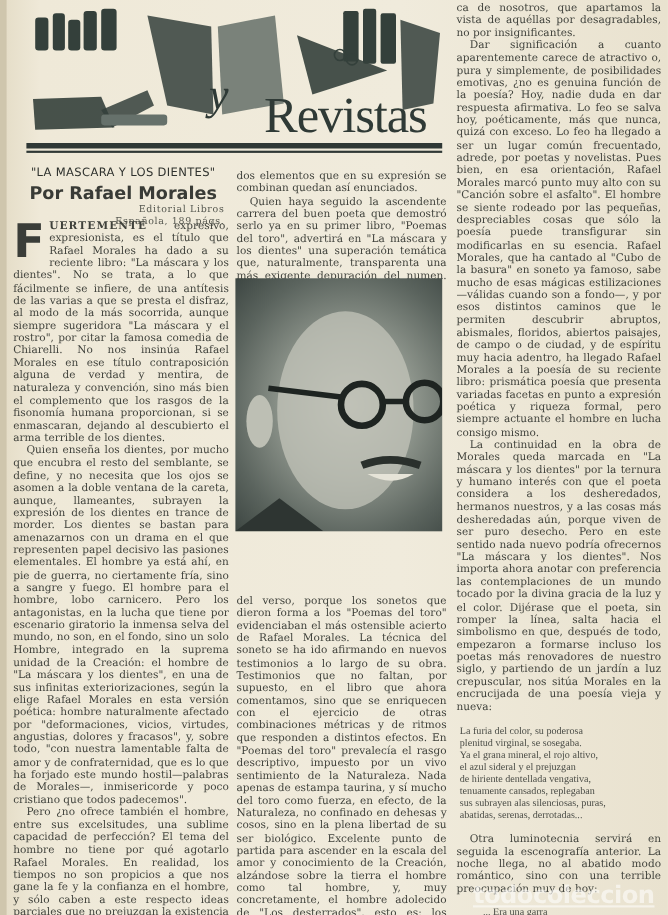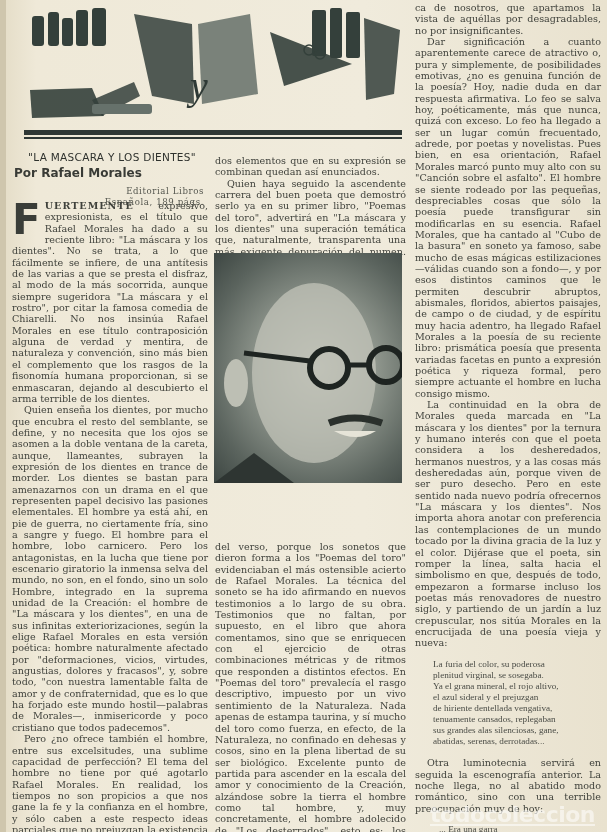--- a/index.html
+++ b/index.html
@@ -25,22 +25,22 @@
       font-family:"DejaVu Serif", serif; color:#3f413b; }
     .col p { margin:0; text-indent:12px; }
     .col p.noind { text-indent:0; }
     .col1 { left:12px; top:200px; width:196px; }
     .col2 { left:215px; top:155px; width:191px; }
     .col2b { left:215px; top:541px; width:191px; }
     .col3 { left:415px; top:2px; width:186px; }
 
     .headline { position:absolute; left:14px; top:151px; width:196px; text-align:center;
       font-family:"DejaVu Sans", sans-serif; font-size:10.5px; letter-spacing:0.3px; color:#2f322e; }
-    .byline { position:absolute; left:14px; top:166px; width:196px; text-align:left;
-      font-family:"DejaVu Sans", sans-serif; font-weight:bold; font-size:12px; color:#393b36; }
+    .byline { position:absolute; left:14px; top:166px; width:196px; text-align:center;
+      font-family:"DejaVu Sans", sans-serif; font-weight:bold; font-size:16px; color:#393b36; }
     .pub { position:absolute; left:100px; top:186px; width:104px; text-align:right;
       font-size:8.6px; line-height:11px; color:#55574f; letter-spacing:0.6px; }
 
     .dropcap { float:left; font-family:"DejaVu Sans", sans-serif; font-weight:bold;
       font-size:42px; line-height:36px; margin:2px 4px 0 0; color:#3a3d38; }
     .caps { letter-spacing:1px; font-weight:bold; }
 
     .photo { position:absolute; left:214px; top:253px; width:188px; height:230px;
       background:radial-gradient(ellipse at 55% 50%, #b7bab0 0, #8f968d 40%, #5b645e 75%, #3d4642 100%);
       overflow:hidden; }
@@ -74,20 +74,21 @@
         <rect x="324" y="8" width="14" height="46" rx="2"></rect>
         <path d="M342 14 L378 26 L372 90 L344 96 Z" opacity="0.85"></path>
         <path d="M8 86 L70 84 L82 112 L10 114 Z" opacity="0.9"></path>
         <path d="M70 96 L112 78 L118 92 L80 112 Z" opacity="0.85"></path>
         <rect x="70" y="100" width="60" height="10" rx="3" fill="#66716b"></rect>
       </g>
       <circle cx="287" cy="46" r="5" fill="none" stroke="#34403b" stroke-width="1.5"></circle>
       <circle cx="298" cy="50" r="5" fill="none" stroke="#34403b" stroke-width="1.5"></circle>
     </svg>
     <div class="mh-word mh-y">y</div>
+    <div class="mh-word mh-revistas">Revistas</div>
   </div>
   <div class="rule1"></div>
   <div class="rule2"></div>
 
   <div class="headline">"LA MASCARA Y LOS DIENTES"</div>
   <div class="byline">Por Rafael Morales</div>
   <div class="pub">
     <div>Editorial Libros</div>
     <div>Española, 189 págs.</div>
   </div>
@@ -120,28 +121,28 @@
   </div>
 
   <div class="col col2b">
     <p class="noind">del verso, porque los sonetos que dieron forma a los "Poemas del toro" evidenciaban el más ostensible acierto de Rafael Morales. La técnica del soneto se ha ido afirmando en nuevos testimonios a lo largo de su obra. Testimonios que no faltan, por supuesto, en el libro que ahora comentamos, sino que se enriquecen con el ejercicio de otras combinaciones métricas y de ritmos que responden a distintos efectos. En "Poemas del toro" prevalecía el rasgo descriptivo, impuesto por un vivo sentimiento de la Naturaleza. Nada apenas de estampa taurina, y sí mucho del toro como fuerza, en efecto, de la Naturaleza, no confinado en dehesas y cosos, sino en la plena libertad de su ser biológico. Excelente punto de partida para ascender en la escala del amor y conocimiento de la Creación, alzándose sobre la tierra el hombre como tal hombre, y, muy concretamente, el hombre adolecido de "Los desterrados", esto es: los ciegos, los locos, los tarados..., los que viven, irregularmente, al margen de nuestro mundo habitual y a los que Rafael Morales tiende amorosa mano. Ya en este plan de balsámica, piadosa, tierna comprensión, Morales no puede prescindir de las humildes, míseras realidades que la vida ofrece, más allá o más acá de la naturaleza, muy cer-</p>
   </div>
 
   <div class="col col3">
     <p class="noind">ca de nosotros, que apartamos la vista de aquéllas por desagradables, no por insignificantes.</p>
     <p>Dar significación a cuanto aparentemente carece de atractivo o, pura y simplemente, de posibilidades emotivas, ¿no es genuina función de la poesía? Hoy, nadie duda en dar respuesta afirmativa. Lo feo se salva hoy, poéticamente, más que nunca, quizá con exceso. Lo feo ha llegado a ser un lugar común frecuentado, adrede, por poetas y novelistas. Pues bien, en esa orientación, Rafael Morales marcó punto muy alto con su "Canción sobre el asfalto". El hombre se siente rodeado por las pequeñas, despreciables cosas que sólo la poesía puede transfigurar sin modificarlas en su esencia. Rafael Morales, que ha cantado al "Cubo de la basura" en soneto ya famoso, sabe mucho de esas mágicas estilizaciones—válidas cuando son a fondo—, y por esos distintos caminos que le permiten descubrir abruptos, abismales, floridos, abiertos paisajes, de campo o de ciudad, y de espíritu muy hacia adentro, ha llegado Rafael Morales a la poesía de su reciente libro: prismática poesía que presenta variadas facetas en punto a expresión poética y riqueza formal, pero siempre actuante el hombre en lucha consigo mismo.</p>
     <p>La continuidad en la obra de Morales queda marcada en "La máscara y los dientes" por la ternura y humano interés con que el poeta considera a los desheredados, hermanos nuestros, y a las cosas más desheredadas aún, porque viven de ser puro desecho. Pero en este sentido nada nuevo podría ofrecernos "La máscara y los dientes". Nos importa ahora anotar con preferencia las contemplaciones de un mundo tocado por la divina gracia de la luz y el color. Dijérase que el poeta, sin romper la línea, salta hacia el simbolismo en que, después de todo, empezaron a formarse incluso los poetas más renovadores de nuestro siglo, y partiendo de un jardín a luz crepuscular, nos sitúa Morales en la encrucijada de una poesía vieja y nueva:</p>
-    <div class="poem" style="margin:10px 0 10px 18px;">
+    <div class="poem" style="margin:10px 0 10px 3px;">
       <div>La furia del color, su poderosa</div>
       <div>plenitud virginal, se sosegaba.</div>
       <div>Ya el grana mineral, el rojo altivo,</div>
       <div>el azul sideral y el prejuzgan</div>
       <div>de hiriente dentellada vengativa,</div>
       <div>tenuamente cansados, replegaban</div>
-      <div>sus grandes alas silenciosas, gane,</div>
+      <div>sus subrayen alas silenciosas, puras,</div>
       <div>abatidas, serenas, derrotadas...</div>
     </div>
     <p>Otra luminotecnia servirá en seguida la escenografía anterior. La noche llega, no al abatido modo romántico, sino con una terrible preocupación muy de hoy:</p>
     <div class="poem" style="margin:10px 0 10px 10px;">
       <div style="padding-left:14px;">... Era una garra</div>
 
     </div>
 
   </div>
 

